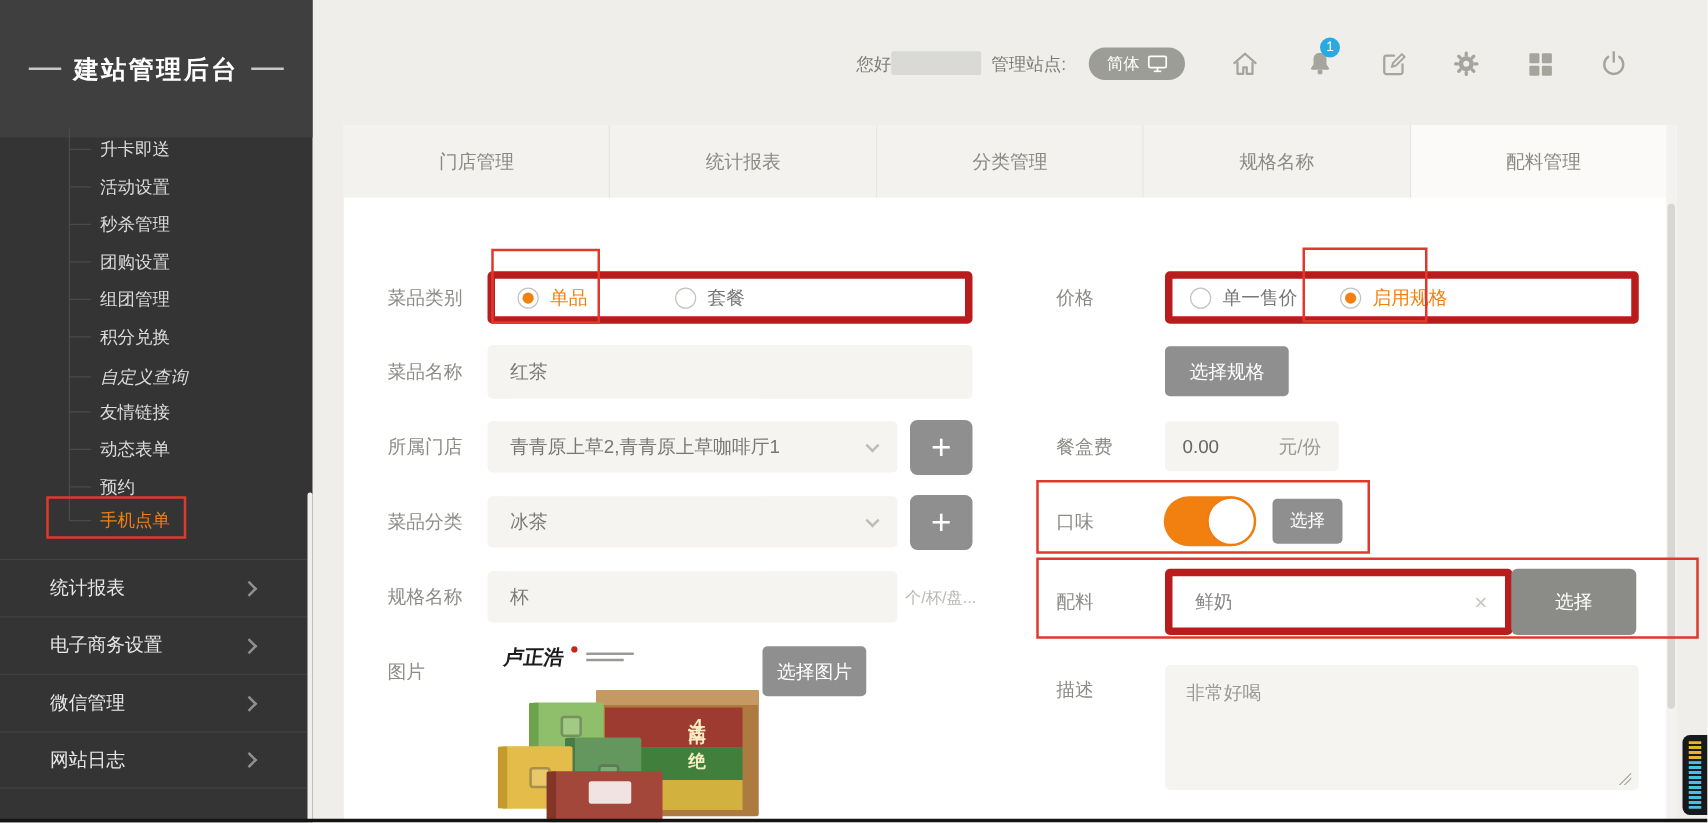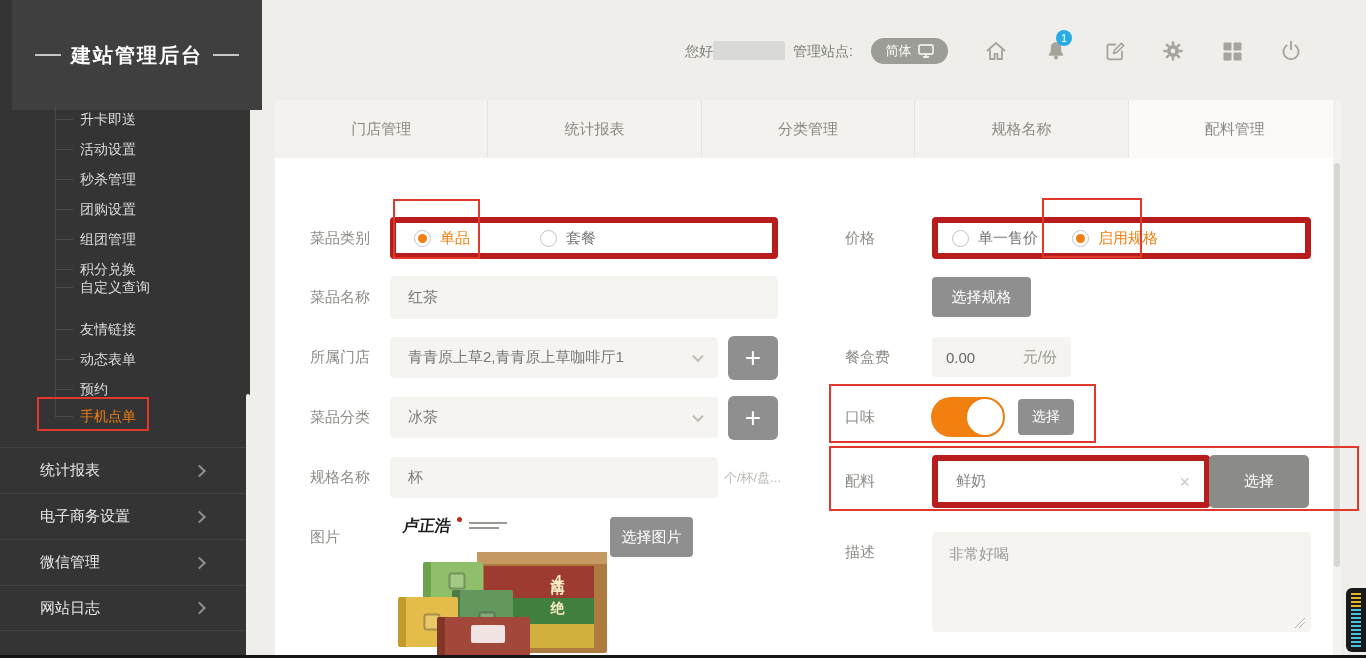--- a/index.html
+++ b/index.html
@@ -2,21 +2,21 @@
 <html><head>
 <meta charset="utf-8">
 <style>
   * { margin:0; padding:0; box-sizing:border-box; }
   html,body { width:1366px; height:658px; overflow:hidden; }
   body { font-family:"Liberation Sans","DejaVu Sans",sans-serif; background:#efeeea; position:relative; }
   .abs { position:absolute; }
 
   
   #sidebar { left:0; top:0; width:250px; height:658px; background:#343434; }
-  .sb-header { position:absolute; left:12px; top:0; width:250px; height:110px; background:#3f3f3f;
+  .sb-header { position:absolute; left:0; top:0; width:250px; height:110px; background:#3f3f3f;
                display:flex; align-items:center; justify-content:center; gap:10px; }
   .sb-title { color:#fff; font-size:20px; font-weight:bold; letter-spacing:2px; }
   .sb-dash { width:26px; height:2px; background:#c7c7c7; }
   .tree-vline { position:absolute; left:55px; top:103px; width:1px; height:313px; background:#4a4a4a; }
   .sb-sub { position:absolute; left:80px; height:22px; line-height:22px; font-size:14px; color:#dcdcdc; cursor:pointer; }
   .sb-sub::before { content:""; position:absolute; left:-25px; top:11px; width:18px; height:1px; background:#4a4a4a; }
   .sb-sub.active { color:#f28011; }
   .sb-section { position:absolute; left:0; width:246px; height:46px; border-top:1px solid #424242;
                 display:flex; align-items:center; color:#e8e8e8; font-size:15px; padding-left:40px; cursor:pointer; }
   .sb-section.last { border-bottom:1px solid #424242; }
@@ -111,21 +111,21 @@
     <span class="sb-dash"></span>
   </div>
   <div class="tree-vline"></div>
 
   <div class="sb-sub" style="top:108px;">升卡即送</div>
   <div class="sb-sub" style="top:138px;">活动设置</div>
   <div class="sb-sub" style="top:168px;">秒杀管理</div>
   <div class="sb-sub" style="top:198px;">团购设置</div>
   <div class="sb-sub" style="top:228px;">组团管理</div>
   <div class="sb-sub" style="top:258px;">积分兑换</div>
-  <div class="sb-sub" style="top:276px;">自定义查询</div>
+  <div class="sb-sub" style="top:290px;font-style:italic;">自定义查询</div>
   <div class="sb-sub" style="top:318px;">友情链接</div>
   <div class="sb-sub" style="top:348px;">动态表单</div>
   <div class="sb-sub" style="top:378px;text-align:right;">预约</div>
   <div class="sb-sub active" style="top:405px;">手机点单</div>
   <div class="red-box" style="left:37px; top:397px; width:112px; height:34px;"></div>
 
   <div class="sb-section" style="top:447px;">
     <span>统计报表</span>
     <span class="chev-right"></span>
   </div>

